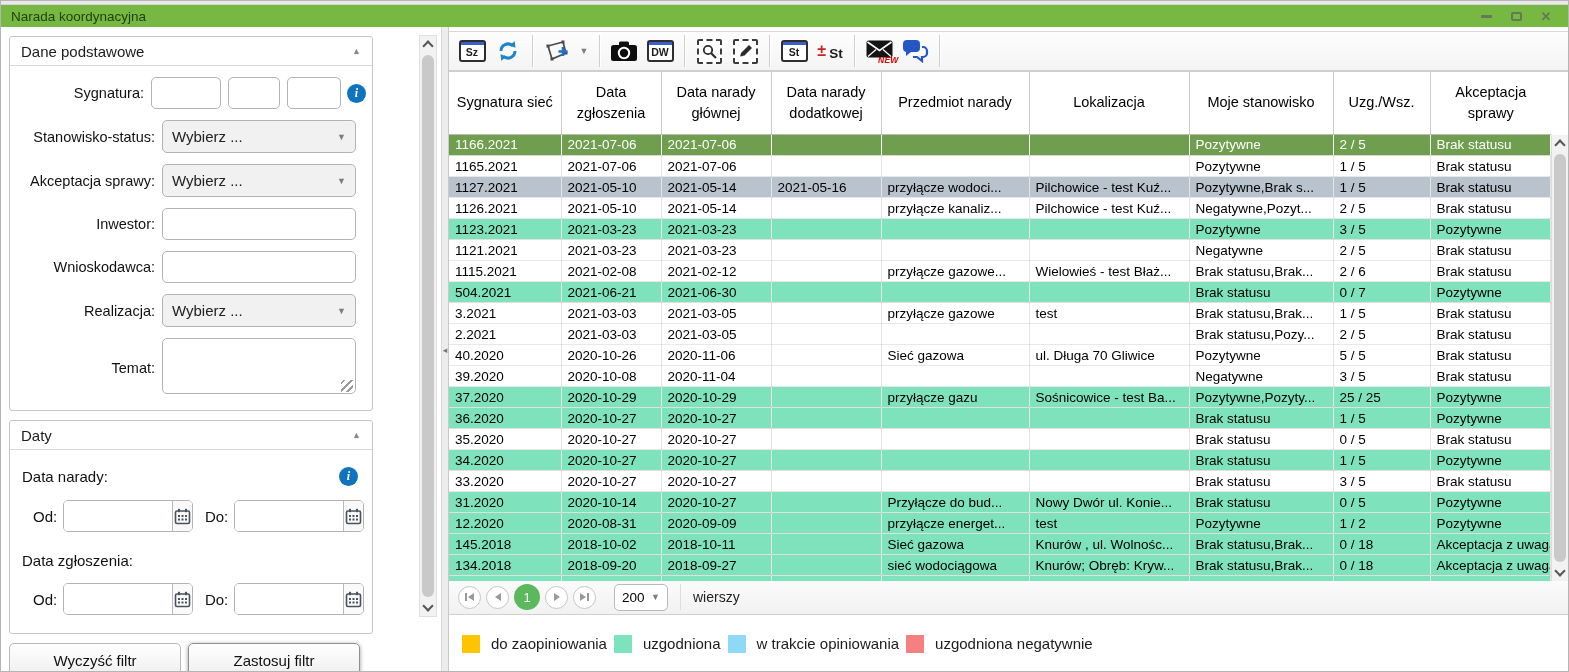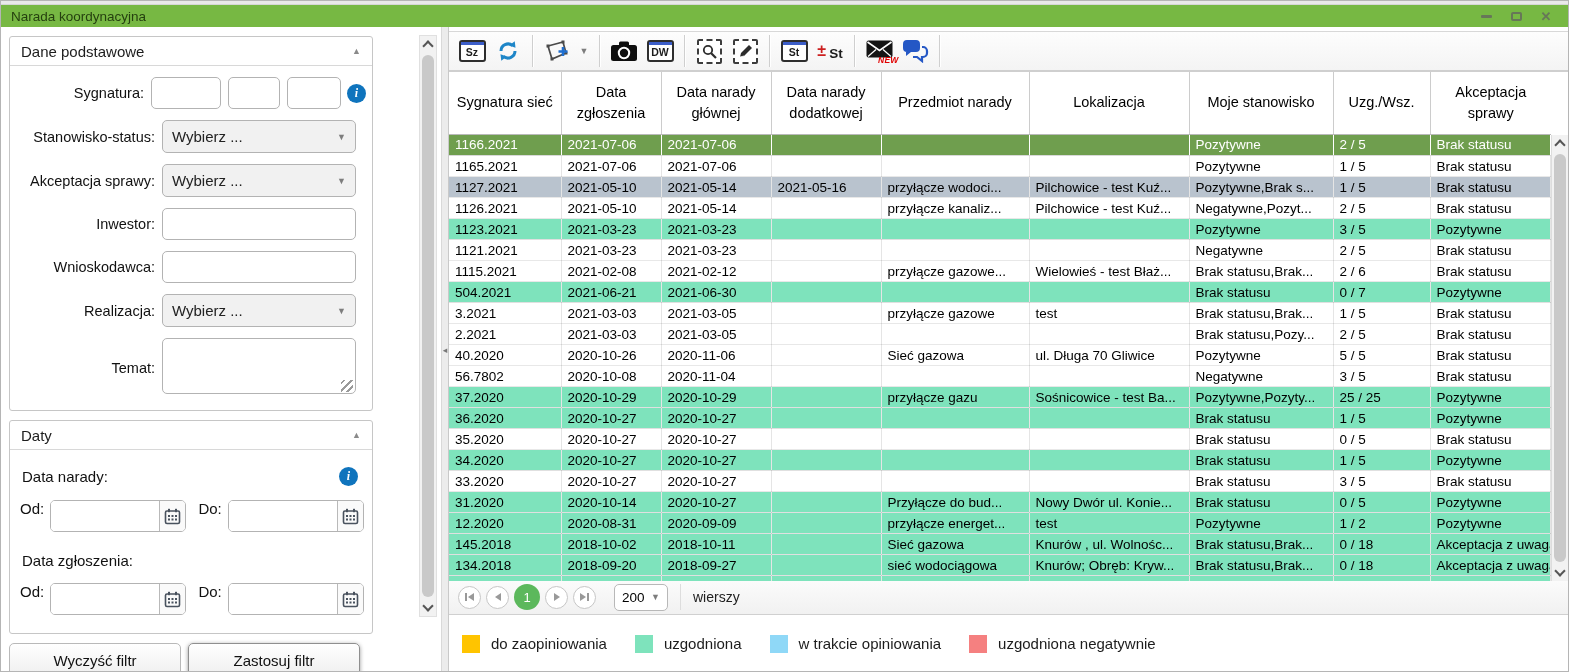--- a/index.html
+++ b/index.html
@@ -33,21 +33,21 @@
   .w1 { width:70px; } .w2 { width:52px; } .w3 { width:54px; } .wfull { width:194px; }
   .select { width:194px; height:33px; background:#f1f1f1; border:1px solid #b3b3b3; border-radius:5px; display:flex; align-items:center; justify-content:space-between; padding:0 9px; font-size:15px; color:#222; cursor:pointer; }
   .caret { font-size:9px; color:#7d7d7d; }
   .info { flex:none; width:19px; height:19px; border-radius:50%; background:#0f74bd; color:#fff; font:italic bold 12px "Liberation Serif",serif; display:flex; align-items:center; justify-content:center; margin-left:6px; }
   .temat-wrap { position:relative; }
   textarea.tx { width:194px; height:56px; border:1px solid #b3b3b3; border-radius:5px; resize:none; font:14px "Liberation Sans",sans-serif; padding:4px 6px; outline:none; }
   .resize-grip { position:absolute; right:3px; bottom:6px; width:12px; height:12px;
      background:repeating-linear-gradient(135deg, transparent 0 2px, #9a9a9a 2px 3.5px, transparent 3.5px 5px); }
 
   .daty-label-row { display:flex; align-items:center; justify-content:space-between; padding:6px 8px 2px 8px; font-size:15px; color:#111; }
-  .drow { display:flex; align-items:flex-start; gap:6px; margin:12px 2px 14px 6px; }
+  .drow { display:flex; align-items:center; gap:6px; margin:12px 2px 14px 19px; }
   .dlabel { font-size:15px; color:#111; }
   .dateinput { display:flex; border:1px solid #b3b3b3; border-radius:5px; overflow:hidden; height:32px; background:#fff; }
   .dateinput input { border:0; width:108px; padding:0 6px; font:13px "Liberation Sans",sans-serif; outline:none; }
   .calbtn { width:31px; border-left:1px solid #b9b9b9; background:#fafafa; display:flex; align-items:center; justify-content:center; cursor:pointer; }
 
   .fbuttons { display:flex; gap:7px; margin-top:9px; }
   .fbtn { width:172px; height:34px; font:15px "Liberation Sans",sans-serif; color:#111; border:1px solid #b9b9b9; border-radius:5px; background:linear-gradient(#ffffff,#efefef); cursor:pointer; }
   .fbtn.primary { border-color:#8f8f8f; box-shadow:0 1px 4px rgba(0,0,0,.4); }
 
   
@@ -93,21 +93,21 @@
   .pbtn { width:23px; height:23px; border-radius:50%; border:1px solid #c6c6c6; background:#fff; display:flex; align-items:center; justify-content:center; gap:1px; cursor:pointer; }
   .tri { width:0; height:0; border-top:4px solid transparent; border-bottom:4px solid transparent; }
   .tri.l { border-right:6px solid #999; } .tri.r { border-left:6px solid #999; }
   .bar { width:2px; height:8px; background:#999; }
   .pcur { width:26px; height:26px; border-radius:50%; background:#5cb85c; color:#fff; font-size:13px; display:flex; align-items:center; justify-content:center; cursor:pointer; }
   .psel { margin-left:13px; width:54px; height:27px; border:1px solid #b8b8b8; border-radius:5px; background:#fff; display:flex; align-items:center; justify-content:space-between; padding:0 7px; font-size:13.5px; cursor:pointer; }
   .pdiv { width:1px; height:26px; background:#ddd; margin:0 7px; }
   .pword { font-size:14px; color:#222; }
 
   
-  .legend { display:flex; align-items:center; gap:28px; padding:20px 0 0 13px; }
+  .legend { display:flex; align-items:center; gap:7px; padding:20px 0 0 13px; }
   .litem { display:flex; align-items:center; }
   .lsw { width:18px; height:18px; margin-right:11px; flex:none; }
   .llabel { font-size:15px; color:#1c1c1c; }
 </style>
 </head>
 <body>
 
 <div class="app">
   <div class="top-strip"></div>
 
@@ -542,21 +542,21 @@
                   <td>2020-10-26</td>
                   <td>2020-11-06</td>
                   <td></td>
                   <td>Sieć gazowa</td>
                   <td>ul. Długa 70 Gliwice</td>
                   <td>Pozytywne</td>
                   <td>5 / 5</td>
                   <td>Brak statusu</td>
                 </tr>
                 <tr class="default">
-                  <td>56.7802</td>
+                  <td>39.2020</td>
                   <td>2020-10-08</td>
                   <td>2020-11-04</td>
                   <td></td>
                   <td></td>
                   <td></td>
                   <td>Negatywne</td>
                   <td>3 / 5</td>
                   <td>Brak statusu</td>
                 </tr>
                 <tr class="agreed">

